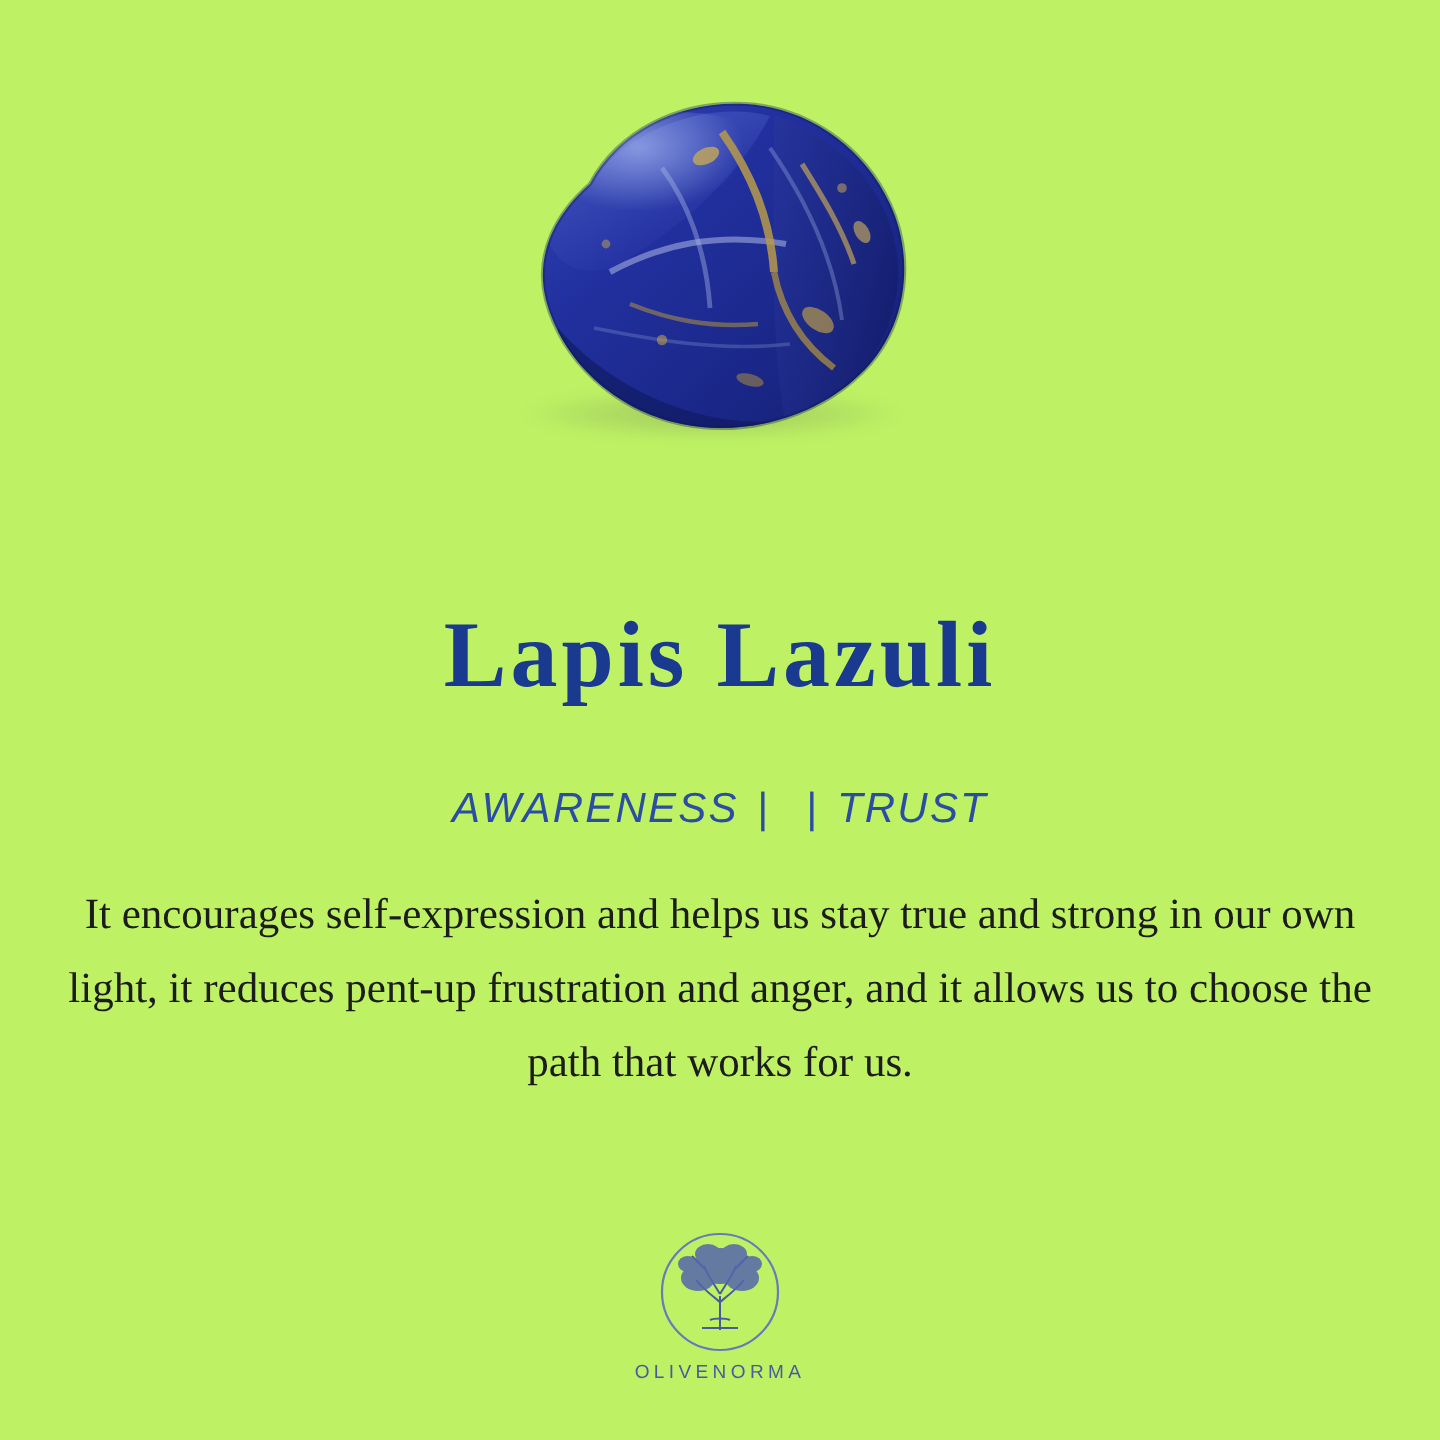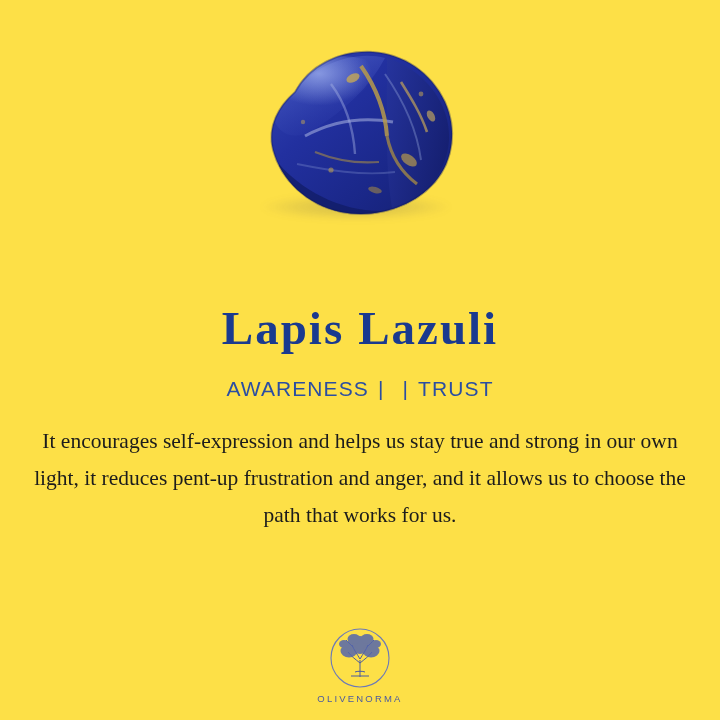--- a/index.html
+++ b/index.html
@@ -14,21 +14,21 @@
     overflow: hidden;
   }
   .card {
     position: relative;
     width: 720px;
     height: 720px;
     box-sizing: border-box;
     display: flex;
     flex-direction: column;
     align-items: center;
-    background: #fde047;
+    background: #bef264;
   }
 
   
   .stone-area {
     width: 100%;
     height: 278px;
     position: relative;
     display: flex;
     align-items: center;
     justify-content: center;
@@ -64,28 +64,29 @@
     text-align: center;
     line-height: 1.05;
   }
   .title .gap {
     display: inline-block;
     width: 14px;
   }
 
   
   .keywords {
-    margin-top: 24px;
+    margin-top: 40px;
     font-family: "Liberation Sans", sans-serif;
     font-size: 21px;
     letter-spacing: 1.1px;
     color: #2b4ea2;
     display: flex;
     align-items: center;
     justify-content: center;
+    font-style: italic;
   }
   .keywords .kw { white-space: nowrap; }
   .keywords .sep {
     display: inline-block;
     padding: 0 9px;
     color: #2b4ea2;
     font-weight: 300;
   }
 
   
@@ -94,21 +95,21 @@
     text-align: center;
     font-family: "Liberation Serif", serif;
     font-size: 21.5px;
     line-height: 1.72;
     color: #1c1c1c;
   }
 
   
   .brand {
     position: absolute;
-    bottom: 16px;
+    bottom: 28px;
     left: 0;
     right: 0;
     display: flex;
     flex-direction: column;
     align-items: center;
   }
   .brand-name {
     margin-top: 4px;
     font-family: "Liberation Sans", sans-serif;
     font-size: 9.5px;

